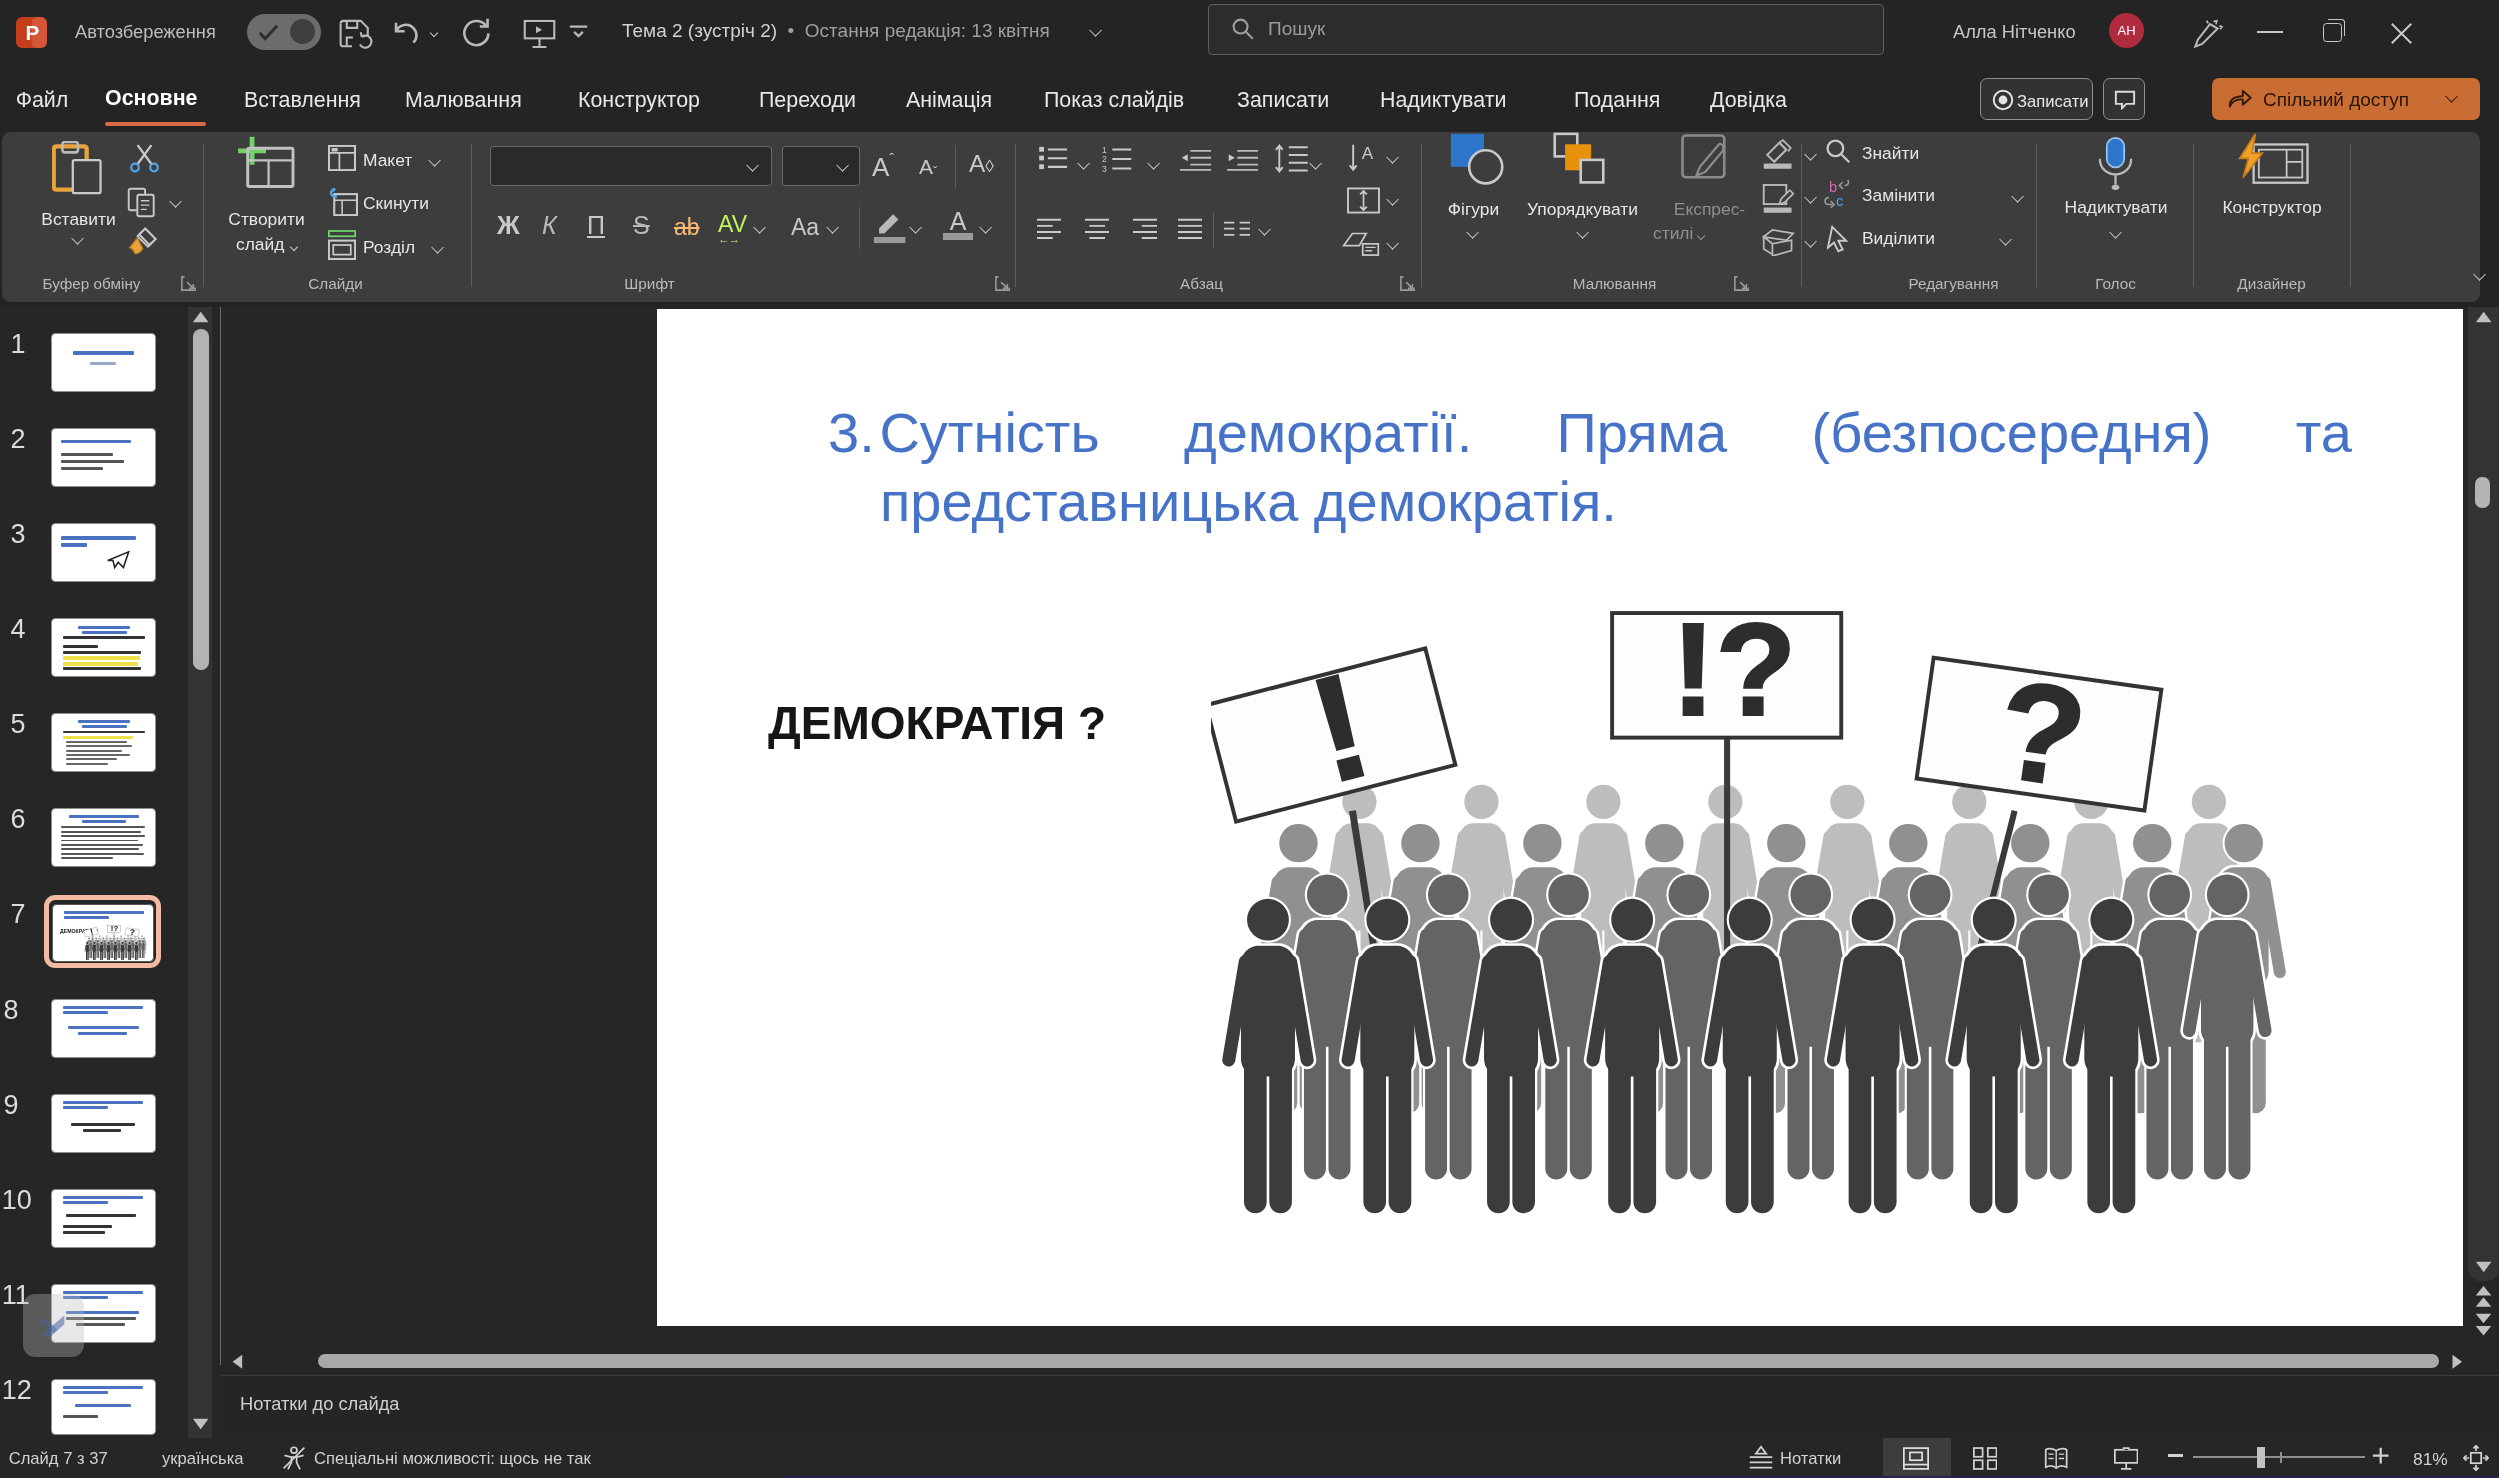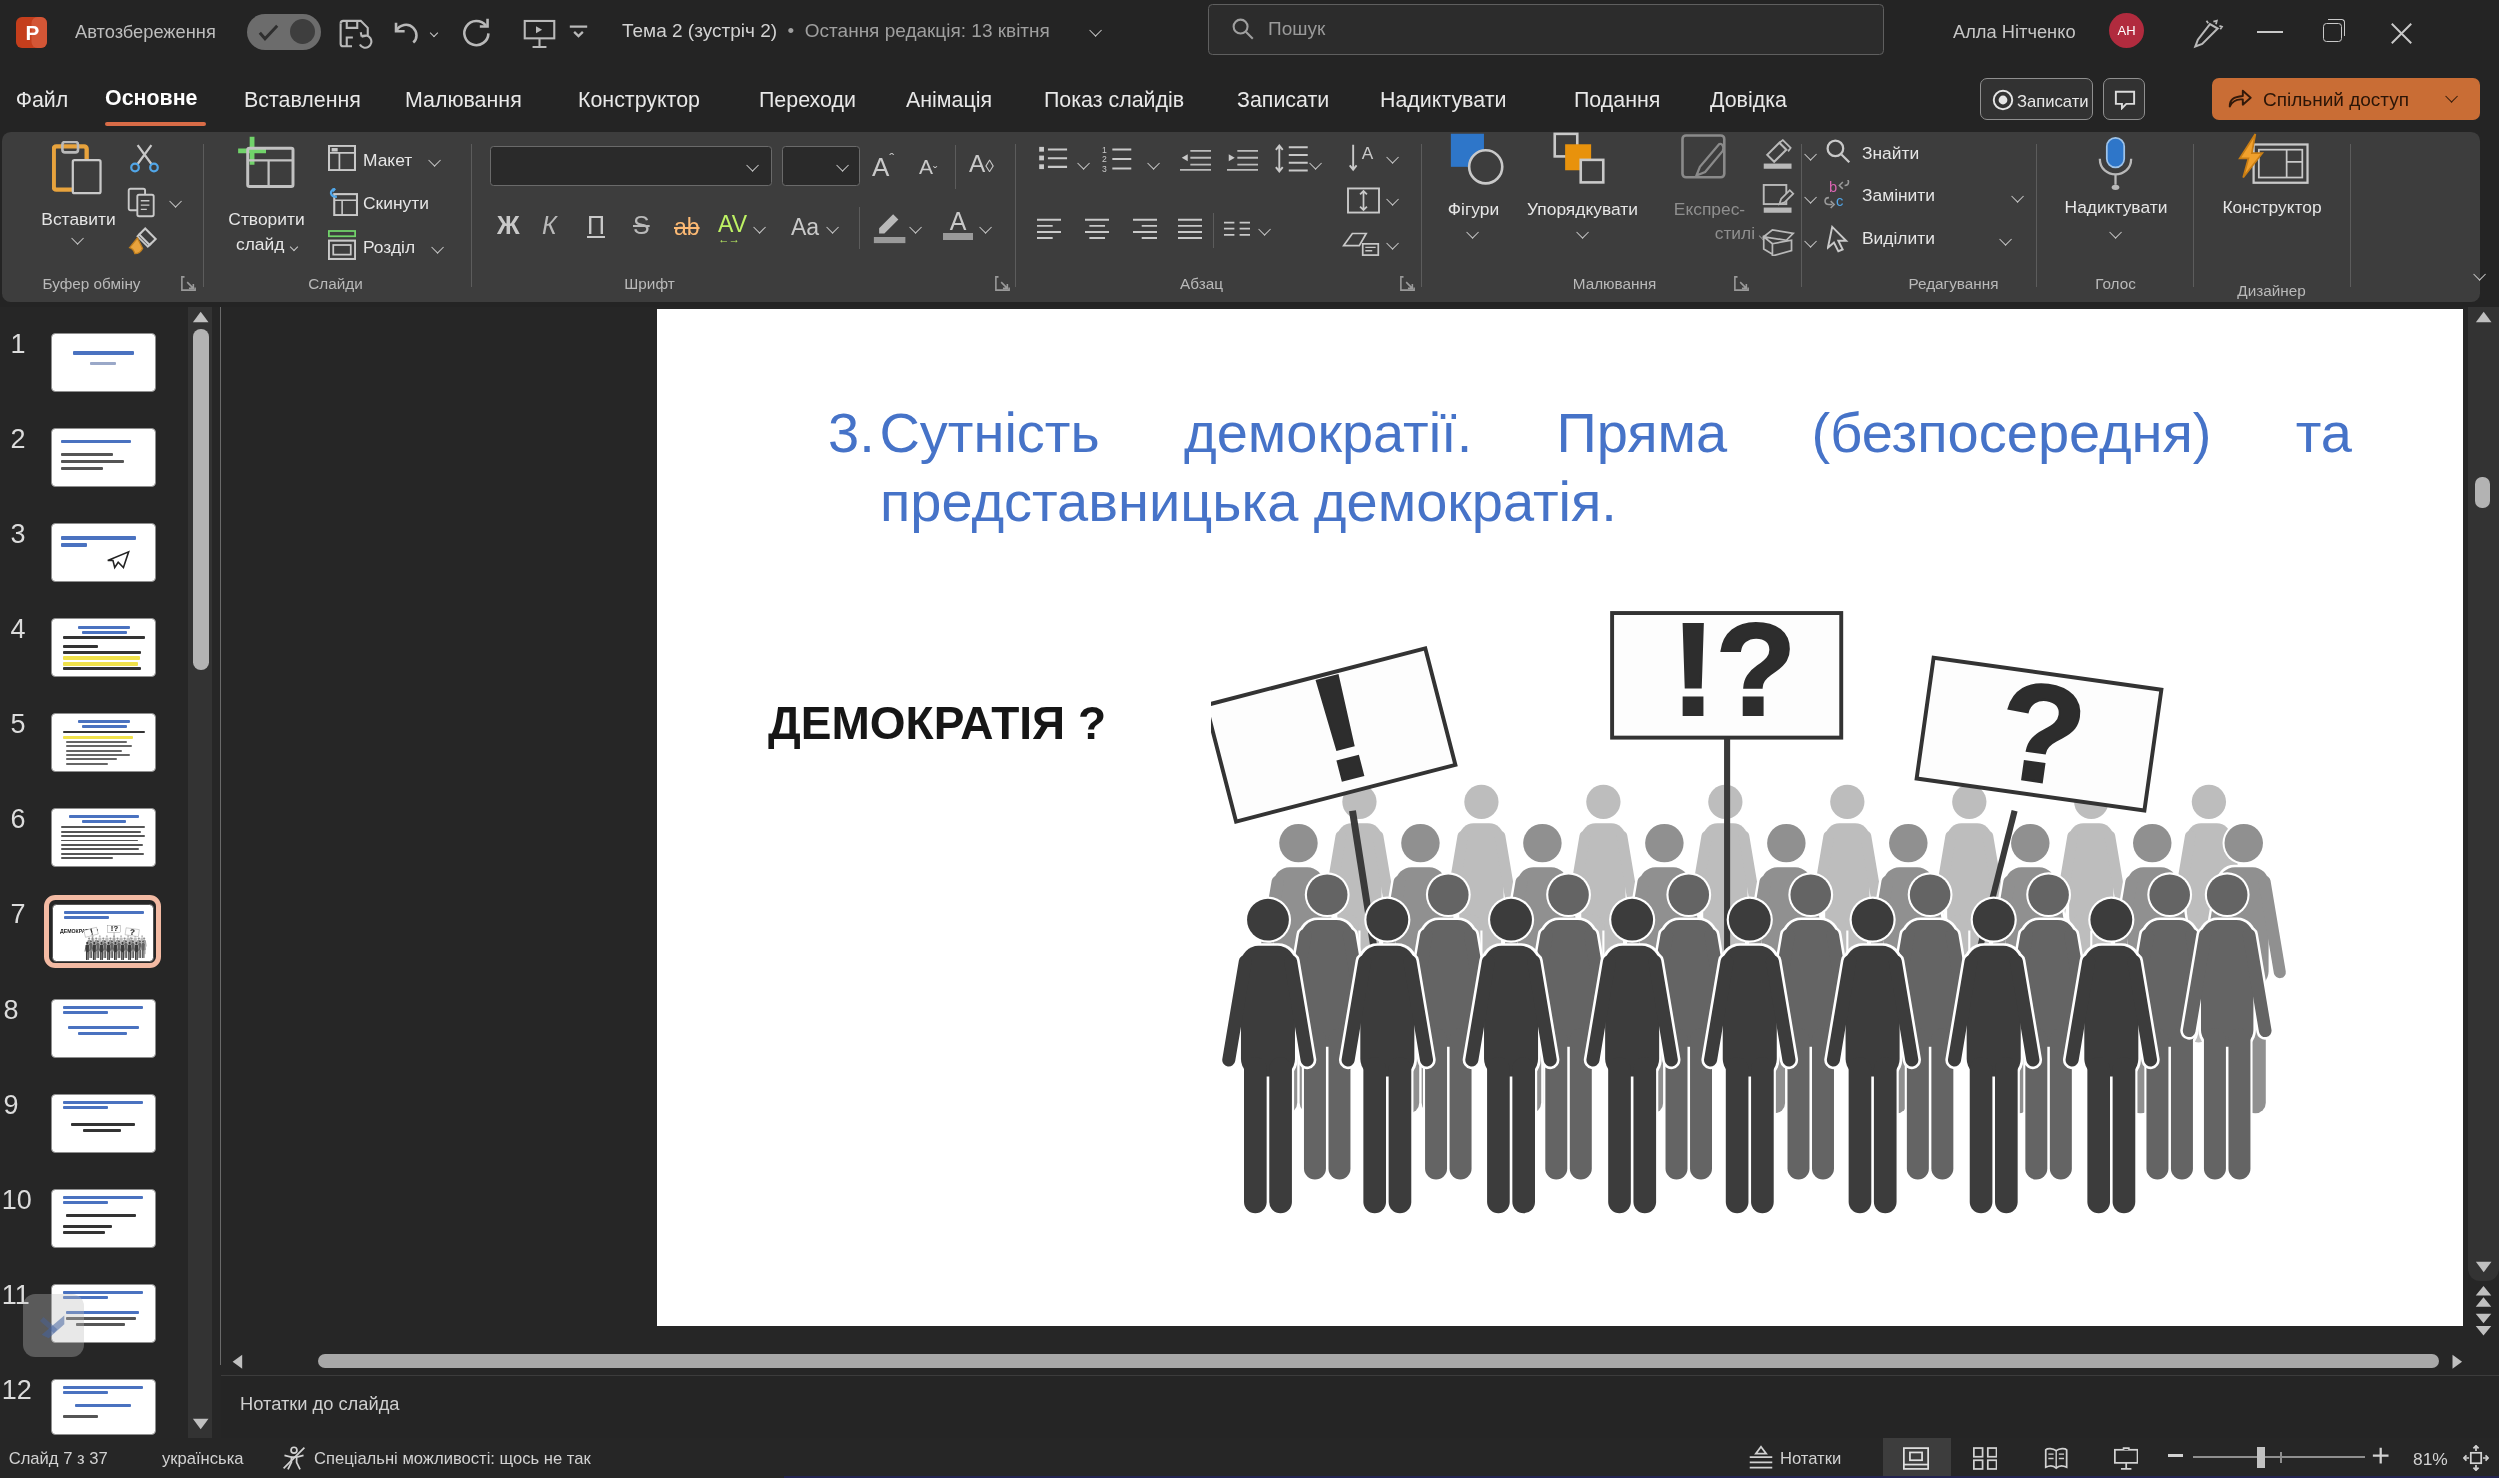--- a/index.html
+++ b/index.html
@@ -122,21 +122,21 @@
 <div class="ab vln" style="left:2193px;top:144px;height:143px"></div>
 <div class="ab vln" style="left:2350px;top:144px;height:143px"></div>
 
 <div class="ab glabel" style="left:22px;top:275px;width:139px">Буфер обміну</div>
 <div class="ab glabel" style="left:266px;top:275px;width:139px">Слайди</div>
 <div class="ab glabel" style="left:580px;top:275px;width:139px">Шрифт</div>
 <div class="ab glabel" style="left:1132px;top:275px;width:139px">Абзац</div>
 <div class="ab glabel" style="left:1545px;top:275px;width:139px">Малювання</div>
 <div class="ab glabel" style="left:1884px;top:275px;width:139px">Редагування</div>
 <div class="ab glabel" style="left:2046px;top:275px;width:139px">Голос</div>
-<div class="ab glabel" style="left:2202px;top:282px;width:139px">Дизайнер</div>
+<div class="ab glabel" style="left:2202px;top:275px;width:139px">Дизайнер</div>
 
 <svg class="ab" style="left:181px;top:276px" width="15" height="15" viewBox="0 0 17 17">
       <path d="M4 1H1v15h15v-3" fill="none" stroke="#9a9a9a" stroke-width="1.8"></path>
       <path d="M7 7l7 7M14 9v5H9" fill="none" stroke="#9a9a9a" stroke-width="1.8"></path>
     </svg>
 <svg class="ab" style="left:995px;top:276px" width="15" height="15" viewBox="0 0 17 17">
       <path d="M4 1H1v15h15v-3" fill="none" stroke="#9a9a9a" stroke-width="1.8"></path>
       <path d="M7 7l7 7M14 9v5H9" fill="none" stroke="#9a9a9a" stroke-width="1.8"></path>
     </svg>
 <svg class="ab" style="left:1400px;top:276px" width="15" height="15" viewBox="0 0 17 17">
@@ -299,21 +299,21 @@
       <rect x="14" y="14" width="30" height="30" fill="#e8920c"></rect>
       <rect x="32" y="32" width="26" height="26" fill="#3d3d3d" stroke="#c9c9c9" stroke-width="3"></rect>
     </svg>
 <div class="ab btxt" style="left:1513px;top:199px;width:139px;text-align:center">Упорядкувати</div>
 <span class="cv ab" style="left:1578px;top:228px"></span>
 <svg class="ab" style="left:1679px;top:132px" width="54" height="54" viewBox="0 0 62 62">
       <rect x="4" y="4" width="48" height="48" rx="4" fill="none" stroke="#8a8a8a" stroke-width="3"></rect>
       <path d="M46 14L24 40l-4 10 10-4 20-24c3-4-1-10-4-8z" fill="none" stroke="#8a8a8a" stroke-width="2.6"></path>
     </svg>
 <div class="ab" style="left:1653px;top:199px;width:113px;text-align:center;font-size:17.4px;color:#8f8f8f">Експрес-</div>
-<div class="ab" style="left:1653px;top:223px;width:113px;text-align:right;font-size:17.4px;color:#8f8f8f">стилі <span class="cv cvs" style="border-color:#8f8f8f"></span></div>
+<div class="ab" style="left:1653px;top:223px;width:113px;text-align:left;font-size:17.4px;color:#8f8f8f">стилі <span class="cv cvs" style="border-color:#8f8f8f"></span></div>
 <svg class="ab" style="left:1762px;top:139px" width="33" height="30" viewBox="0 0 38 34">
       <path d="M6 18L20 4l8 8-14 14z" fill="none" stroke="#b9b9b9" stroke-width="2.4"></path>
       <path d="M20 4l4-3 9 9-3 4" fill="none" stroke="#b9b9b9" stroke-width="2"></path>
       <rect x="2" y="28" width="32" height="6" fill="#b9b9b9"></rect>
     </svg>
 <span class="cv ab" style="left:1806px;top:150px"></span>
 <svg class="ab" style="left:1762px;top:183px" width="33" height="30" viewBox="0 0 38 34">
       <rect x="2" y="2" width="26" height="22" fill="none" stroke="#b9b9b9" stroke-width="2.2"></rect>
       <path d="M22 18L32 8l4 4-10 10-6 2z" fill="#3d3d3d" stroke="#b9b9b9" stroke-width="2"></path>
       <rect x="2" y="28" width="32" height="6" fill="#b9b9b9"></rect>

